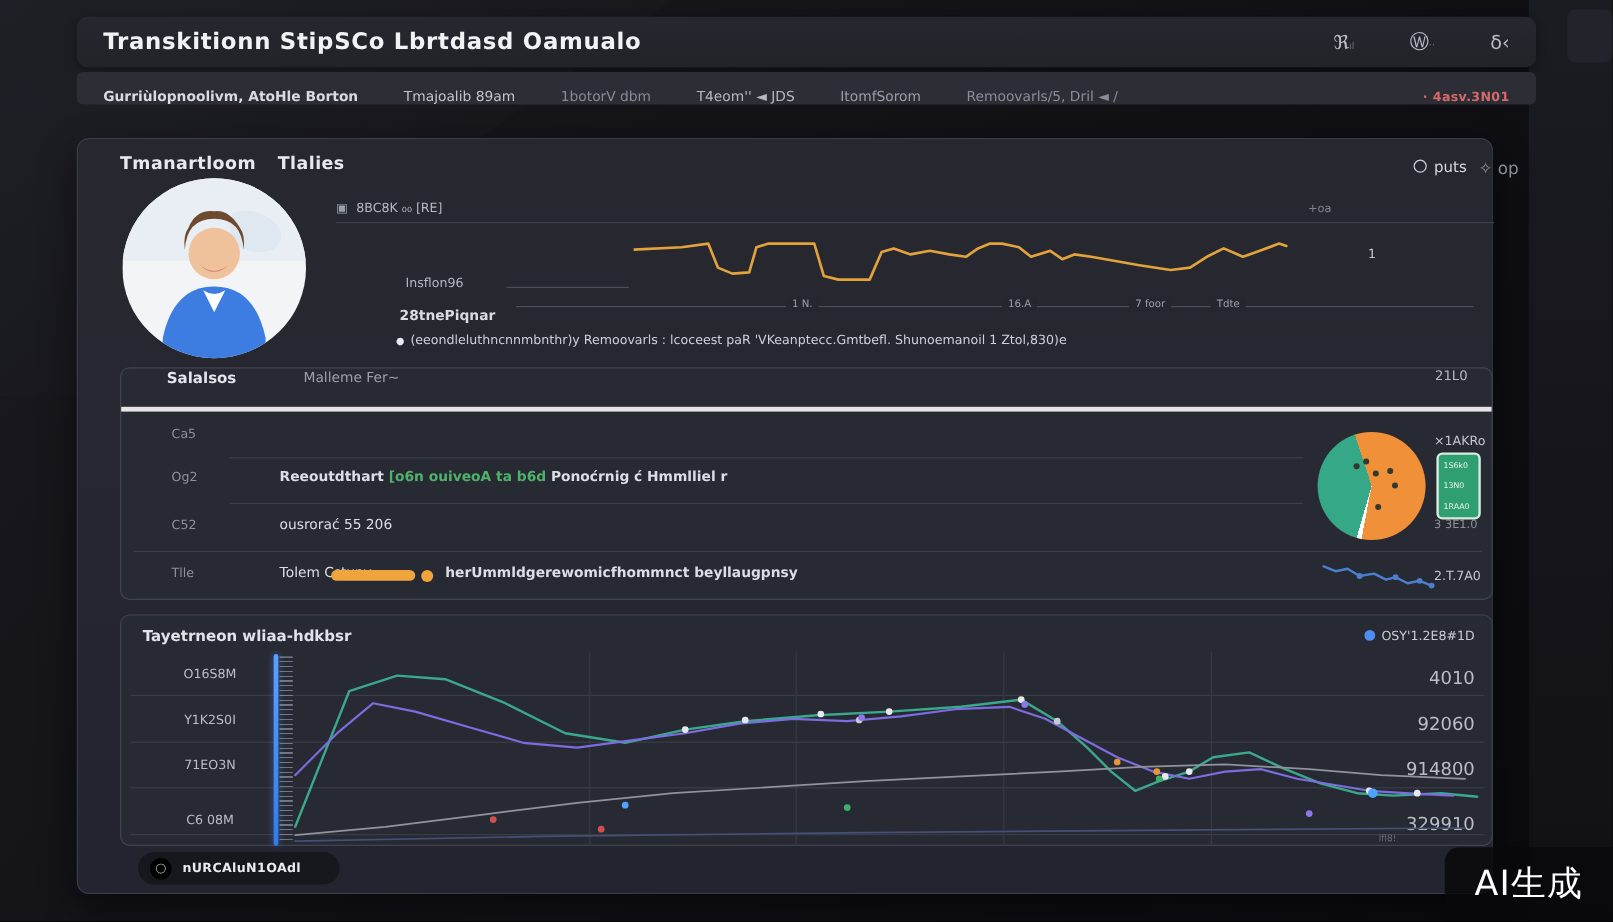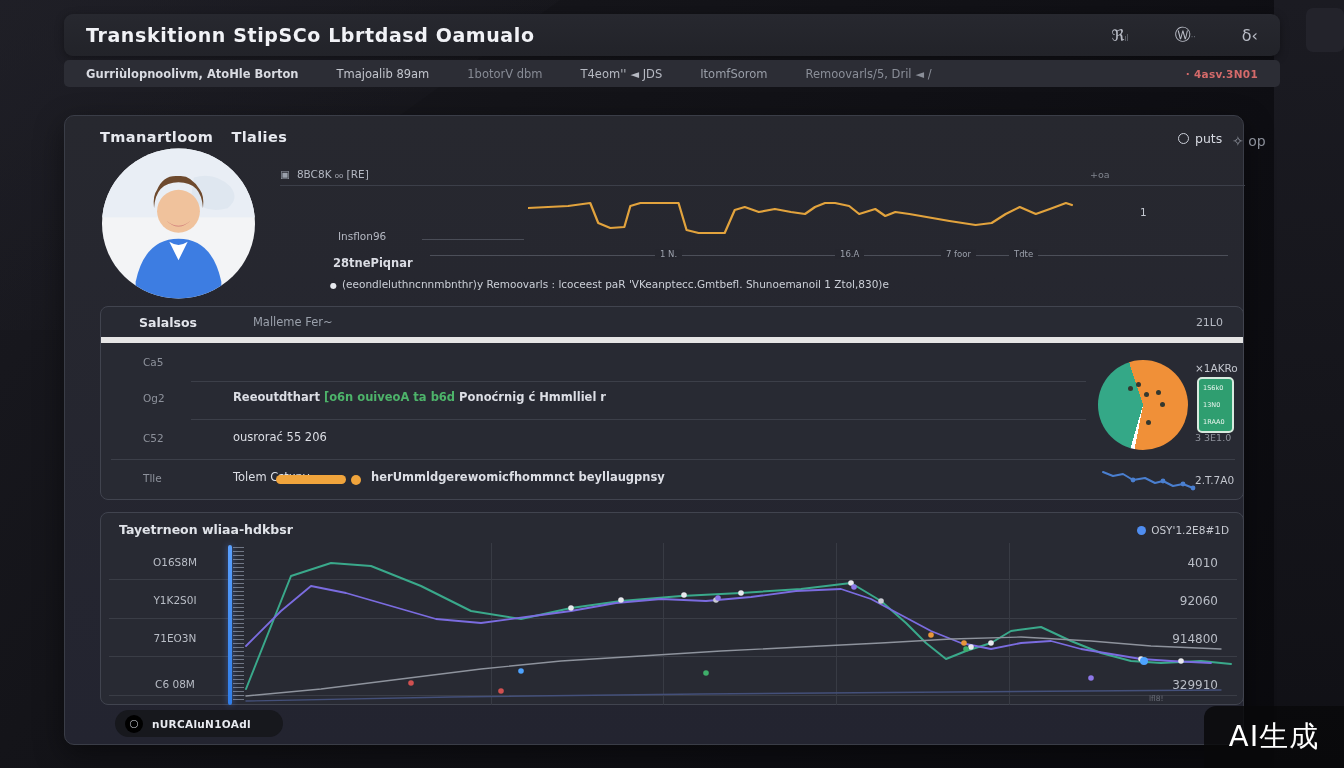--- a/index.html
+++ b/index.html
@@ -12,21 +12,21 @@
   .bg-wedge{left:0;top:0;width:560px;height:330px;background:linear-gradient(150deg,#23232b,transparent 70%);clip-path:polygon(0 0,100% 0,18% 100%,0 100%);opacity:.55}
   .bg-right{right:0;top:0;width:70px;height:768px;background:linear-gradient(180deg,#1b1b22,#101015)}
   .corner-card{left:1306px;top:8px;width:38px;height:44px;background:#26262e;border-radius:7px;opacity:.8}
   
   .topbar{left:64px;top:14px;width:1216px;height:42px;background:linear-gradient(180deg,#27282f,#222329);border-radius:9px;display:flex;align-items:center;padding:0 22px;box-shadow:0 2px 8px rgba(0,0,0,.35)}
   .topbar .title{font-size:19px;font-weight:bold;letter-spacing:.6px;color:#f1f2f6}
   .topbar .spacer{flex:1}
   .hicon{font-size:16px;color:#b9bcc6;margin-left:46px;cursor:pointer}
   .hicon small{font-size:8px;color:#6c707a}
   
-  .navbar{left:64px;top:60px;width:1216px;height:27px;background:#2c2d35;border-radius:5px;display:flex;align-items:center;padding:0 22px;font-size:11.5px}
+  .navbar{left:64px;top:60px;width:1216px;height:27px;background:#2c2d35;border-radius:5px;display:flex;align-items:flex-end;padding:0 22px;font-size:11.5px}
   .nav-item{margin-right:38px;white-space:nowrap;cursor:pointer}
   .n1{color:#d9dbe2;font-weight:bold}.n2{color:#c2c5cd}.n3{color:#878b95}.n4{color:#b6b9c2}.n5{color:#999ea8}.n6{color:#8a8e98}
   .nav-alert{margin-left:auto;color:#d46a6a;font-weight:bold;font-size:10.5px;letter-spacing:.3px}
   
   .panel{left:64px;top:115px;width:1180px;height:630px;background:linear-gradient(180deg,#27282f,#232430);border:1px solid #3a3d47;border-radius:10px;box-shadow:0 10px 30px rgba(0,0,0,.45)}
   .panel-title{left:100px;top:129px;font-size:14.5px;font-weight:bold;color:#e7e9ef;letter-spacing:.4px}
   .panel-title .sub{margin-left:18px;font-weight:bold}
   .panel-refresh{left:1178px;top:131px;font-size:12.5px;color:#d6d9e1;cursor:pointer}
   .panel-refresh .ring{display:inline-block;width:11px;height:11px;border:1.6px solid #cdd1da;border-radius:50%;margin-right:6px;vertical-align:-1px}
   .panel-aux{left:1232px;top:133px;font-size:14px;color:#8a8e98;cursor:pointer}
@@ -41,21 +41,21 @@
   .ov-l1{left:338px;top:230px;font-size:10.5px;color:#b4b8c2}
   .ov-line{left:422px;top:239px;width:102px;height:1px;background:#4a4d57}
   .ov-l2{left:333px;top:256px;font-size:11.5px;font-weight:bold;color:#dadce3}
   .axis{left:430px;top:255px;width:798px;height:1px;background:#4c4f59}
   .axis .tick{position:absolute;top:-6px;font-size:8.5px;color:#9ba0ab;background:#25262e;padding:0 5px;white-space:nowrap}
   .ov-desc{left:330px;top:278px;width:900px;font-size:10.5px;color:#ccd0d8;white-space:nowrap}
   .ov-desc .dot{color:#e8eaef;font-size:8px;margin-right:5px}
   
   .card{background:#282a33;border:1px solid #41444f;border-radius:8px}
   .tbl{left:100px;top:306px;width:1144px;height:194px}
-  .tbl-head{position:absolute;left:0;top:0;width:100%;height:36px;border-bottom:6px solid #e5e5e5;display:flex;align-items:center;padding:0 20px 0 38px}
+  .tbl-head{position:absolute;left:0;top:0;width:100%;height:36px;border-bottom:4px solid #e5e5e5;display:flex;align-items:flex-start;padding:0 20px 0 38px}
   .tbl-head .h1{font-weight:bold;font-size:12.5px;color:#e3e5eb}
   .tbl-head .h2{margin-left:56px;font-size:11.5px;color:#9aa0ab}
   .tbl-head .hr{margin-left:auto;font-size:11px;color:#b6bac3}
   .row-line{position:absolute;left:90px;height:1px;background:#3c3f49;width:895px}
   .row-line.full{left:10px;width:1124px}
   .rkey{position:absolute;left:42px;font-size:10.5px;color:#8d919b}
   .rtext{position:absolute;left:132px;font-size:11.5px;color:#dcdee5;white-space:nowrap}
   .rtext b{font-weight:bold}
   .rtext .gap{display:inline-block;width:26px}
   .green-t{color:#4db36a;font-weight:bold}
@@ -68,21 +68,21 @@
   .bar-dot{position:absolute;left:250px;top:168px;width:10px;height:10px;border-radius:50%;background:#f0a43c}
   .spark{position:absolute;left:1000px;top:160px;width:96px;height:28px}
   
   .tcard{left:100px;top:512px;width:1144px;height:193px}
   .tcard .head{position:absolute;left:18px;top:9px;font-size:12.5px;font-weight:bold;color:#e0e3e9}
   .tcard .badge{position:absolute;right:14px;top:11px;font-size:10.5px;color:#c7cad2}
   .tcard .badge .bdot{display:inline-block;width:9px;height:9px;border-radius:50%;background:#4f8df0;margin-right:5px;vertical-align:-1px}
   .grid-h{position:absolute;left:8px;width:1128px;height:1px;background:#3a3d46}
   .grid-v{position:absolute;top:30px;width:1px;height:162px;background:#383b44}
   .tl-label{position:absolute;left:26px;width:96px;text-align:center;font-size:10.5px;color:#b9bdc6}
-  .tl-value{position:absolute;right:25px;font-size:12px;color:#b9bdc6;text-align:right}
+  .tl-value{position:absolute;right:14px;font-size:15px;color:#b9bdc6;text-align:right}
   .tl-foot{position:absolute;left:1048px;top:181px;font-size:7.5px;color:#6a6e78}
   .ruler{position:absolute;left:127px;top:32px;width:4px;height:160px;background:linear-gradient(180deg,#5aa0ff,#2f7de8);border-radius:2px;box-shadow:0 0 6px rgba(80,140,255,.5)}
   .ruler-ticks{position:absolute;left:132px;top:34px;width:11px;height:156px;background:repeating-linear-gradient(180deg,rgba(170,180,200,.55) 0 1px,transparent 1px 4px)}
   .chart-main{position:absolute;left:135px;top:30px;width:1000px;height:160px}
   
   .chip{left:115px;top:710px;width:168px;height:27px;background:#17181d;border-radius:14px;display:flex;align-items:center;padding:0 10px;cursor:pointer}
   .chip .cdot{width:18px;height:18px;border-radius:50%;background:#000;margin-right:9px;display:flex;align-items:center;justify-content:center;color:#cfd3da;font-size:8px}
   .chip .ctext{font-size:10.5px;font-weight:bold;color:#e8eaf0;letter-spacing:.3px}
   .strip{left:282px;top:716px;width:962px;height:14px;background:#2e3039;border-radius:3px}
   .strip span{position:absolute;right:190px;top:3px;font-size:6.5px;color:#585c66;letter-spacing:.4px}

